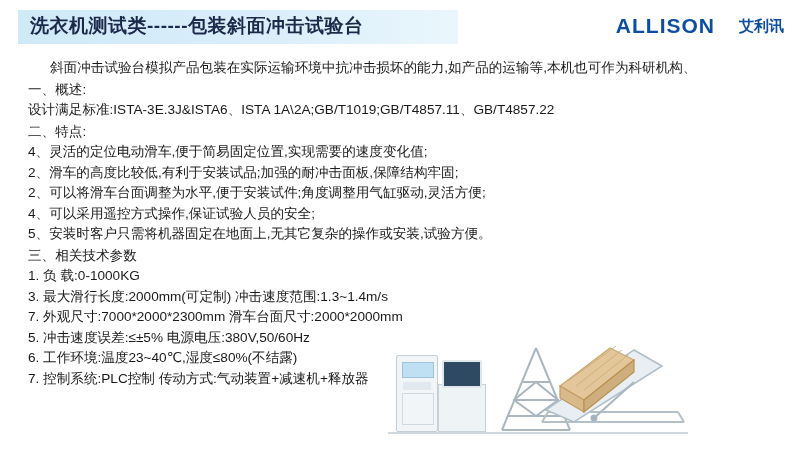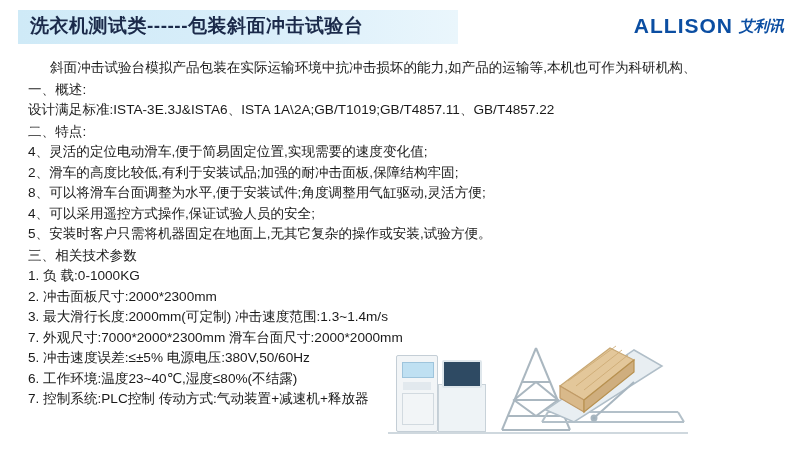--- a/index.html
+++ b/index.html
@@ -47,35 +47,34 @@
     letter-spacing: 0.5px;
     white-space: nowrap;
   }
 
   .logo {
     position: absolute;
     right: 16px;
     top: 14px;
     display: flex;
     align-items: center;
-    gap: 4px;
+    gap: 12px;
   }
   .logo-en {
     font-size: 21px;
     font-weight: bold;
     color: #0b4ea2;
     letter-spacing: 1px;
     font-family: "Liberation Sans", "DejaVu Sans", sans-serif;
   }
   .logo-cn {
     font-size: 15px;
     font-weight: bold;
     color: #0b4ea2;
-    margin-left: 2px;
-    font-style: italic;
+    margin-left: 12px;
   }
 
   
   .content {
     position: absolute;
     left: 28px;
     top: 58px;
     width: 752px;
     color: #1a1a1a;
     font-size: 13.6px;
@@ -196,27 +195,26 @@
 
   <div class="content">
 
     <div class="line indent2">斜面冲击试验台模拟产品包装在实际运输环境中抗冲击损坏的能力,如产品的运输等,本机也可作为科研机构、</div>
     <div class="line sect">一、概述:</div>
     <div class="line">设计满足标准:ISTA-3E.3J&amp;ISTA6、ISTA 1A\2A;GB/T1019;GB/T4857.11、GB/T4857.22</div>
 
     <div class="line sect">二、特点:</div>
     <div class="line">4、灵活的定位电动滑车,便于简易固定位置,实现需要的速度变化值;</div>
     <div class="line">2、滑车的高度比较低,有利于安装试品;加强的耐冲击面板,保障结构牢固;</div>
-    <div class="line">8、可以将滑车台面调整为水平,便于安装试件;角度调整用气缸驱动,灵活方便;</div>
+    <div class="line">2、可以将滑车台面调整为水平,便于安装试件;角度调整用气缸驱动,灵活方便;</div>
     <div class="line">4、可以采用遥控方式操作,保证试验人员的安全;</div>
     <div class="line">5、安装时客户只需将机器固定在地面上,无其它复杂的操作或安装,试验方便。</div>
 
     <div class="line sect">三、相关技术参数</div>
     <div class="line">1. 负    载:0-1000KG</div>
-    <div class="line">2. 冲击面板尺寸:2000*2300mm</div>
     <div class="line">3. 最大滑行长度:2000mm(可定制)    冲击速度范围:1.3~1.4m/s</div>
     <div class="line">7. 外观尺寸:7000*2000*2300mm    滑车台面尺寸:2000*2000mm</div>
     <div class="line">5. 冲击速度误差:≤±5%    电源电压:380V,50/60Hz</div>
     <div class="line">6. 工作环境:温度23~40℃,湿度≤80%(不结露)</div>
     <div class="line">7. 控制系统:PLC控制  传动方式:气动装置+减速机+释放器</div>
   </div>
 
   <div class="illus">
     <div class="floor"></div>
 

